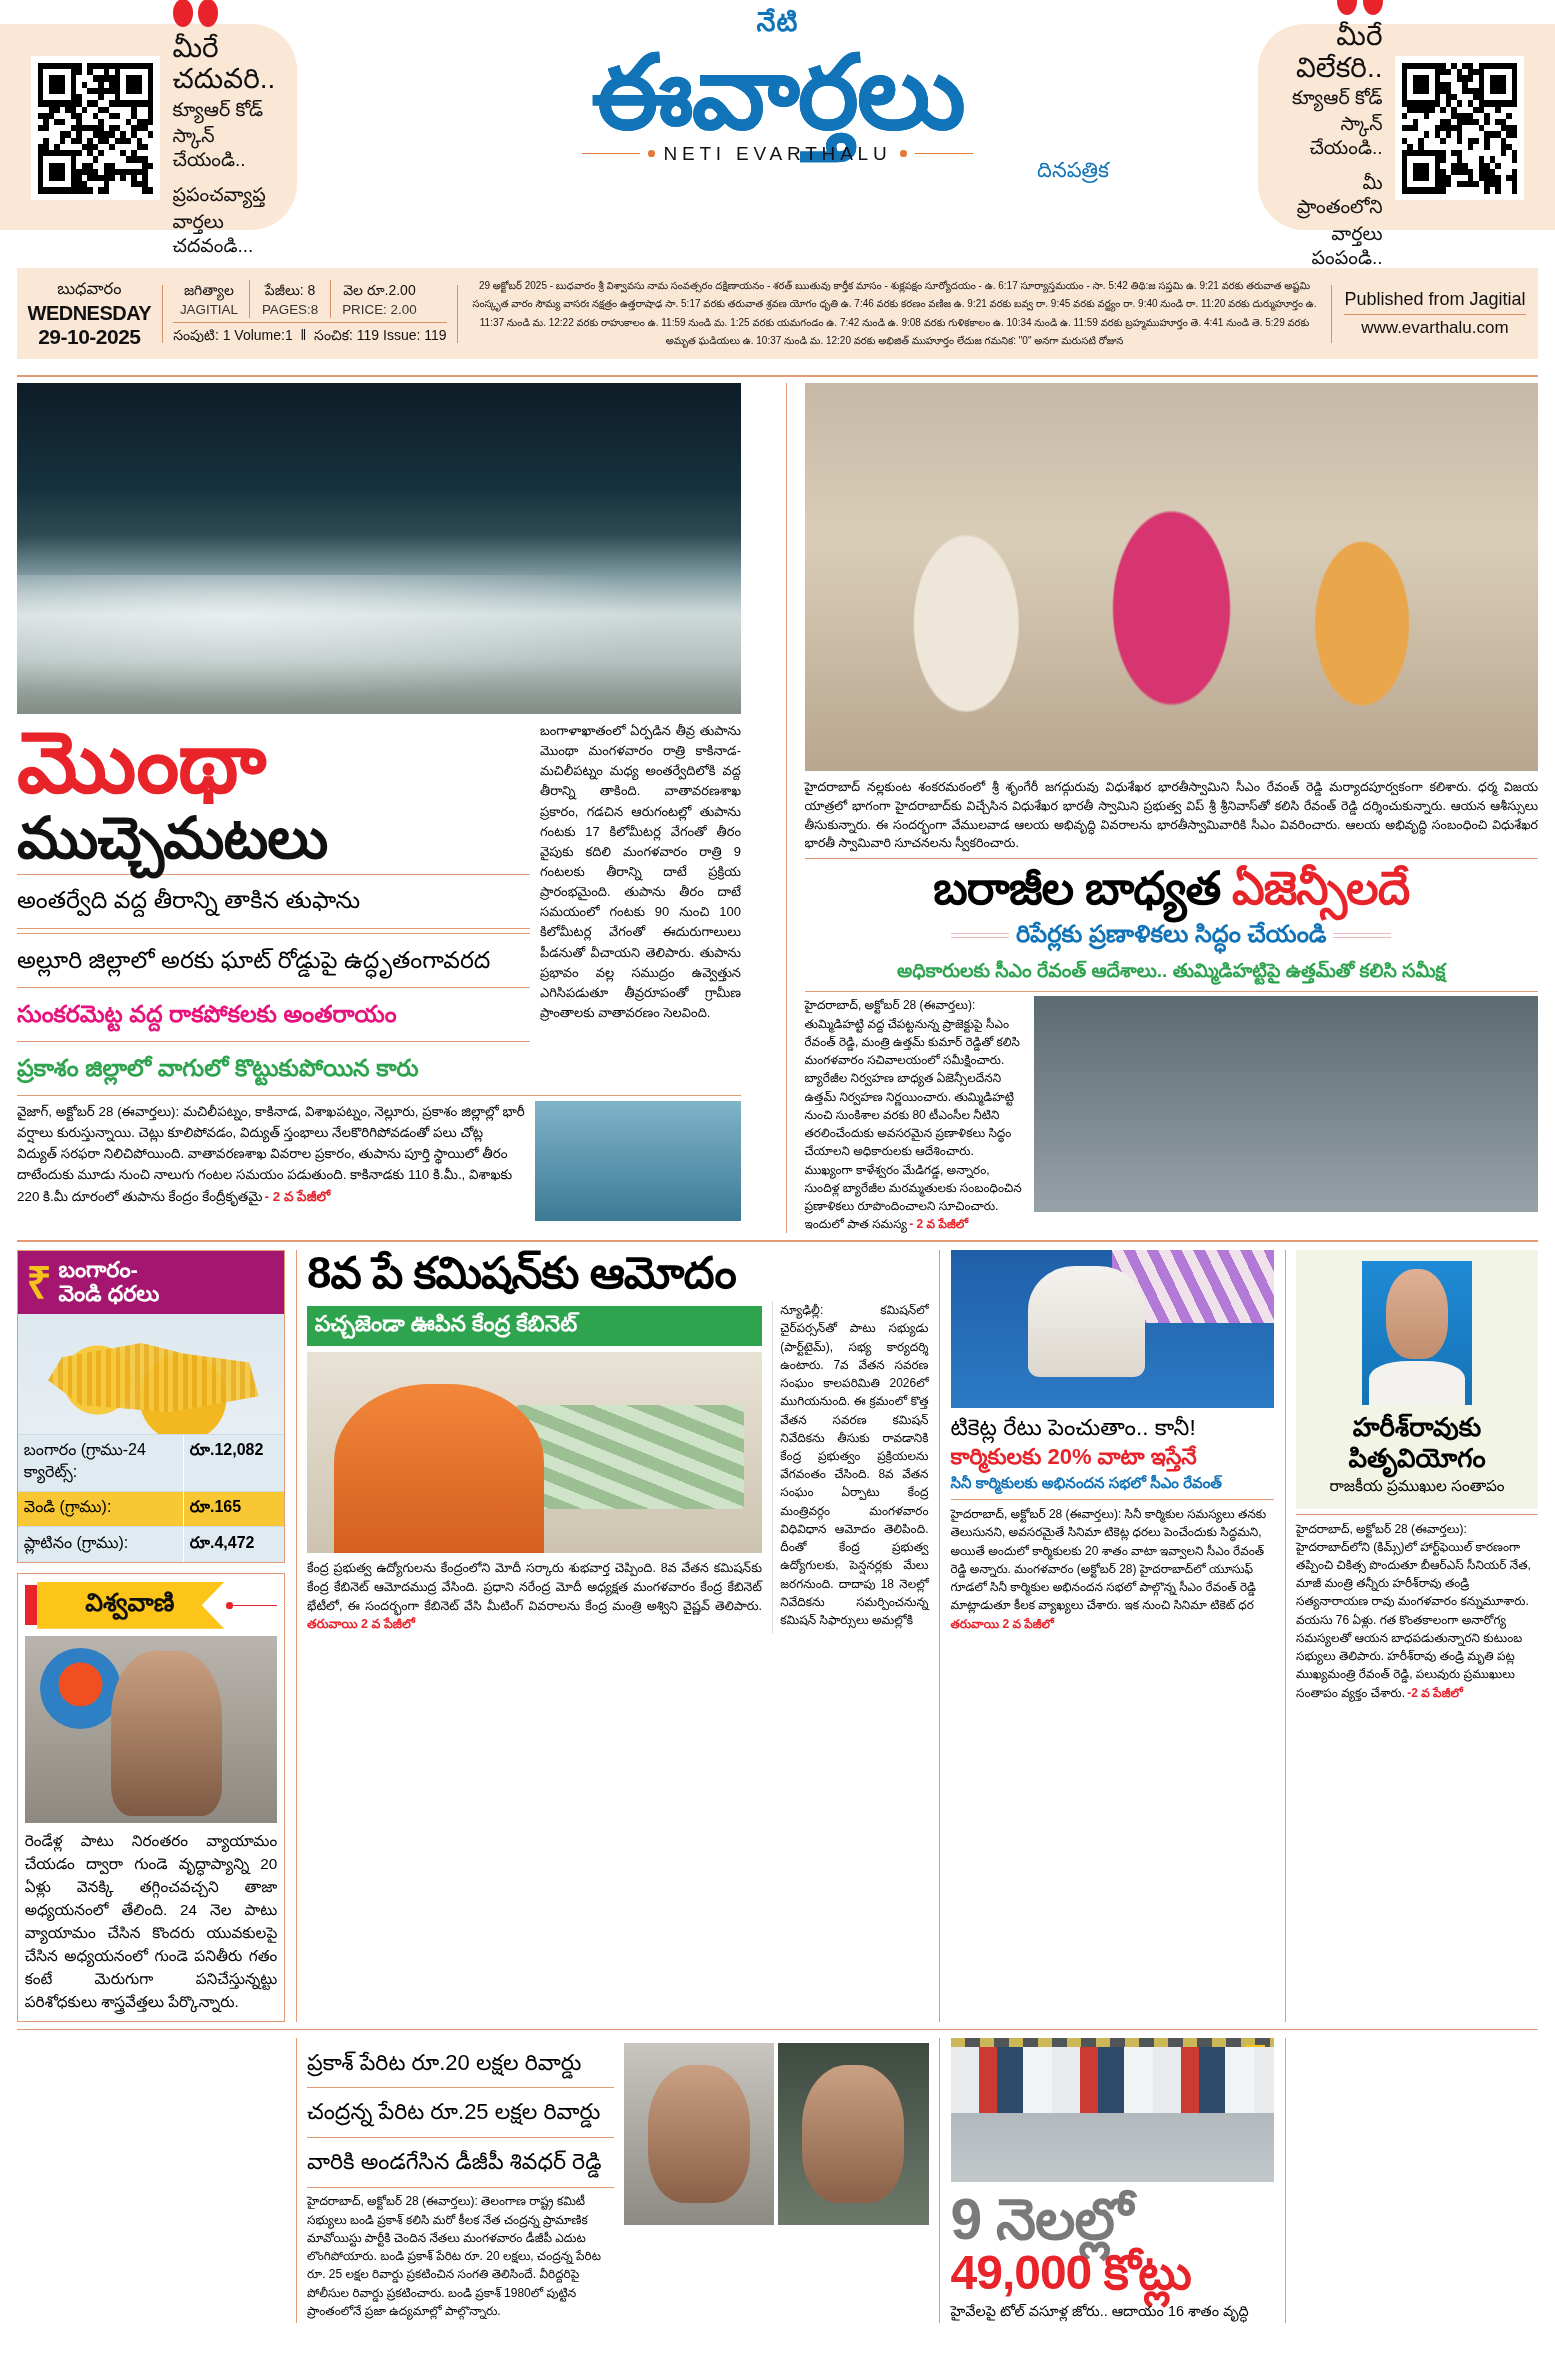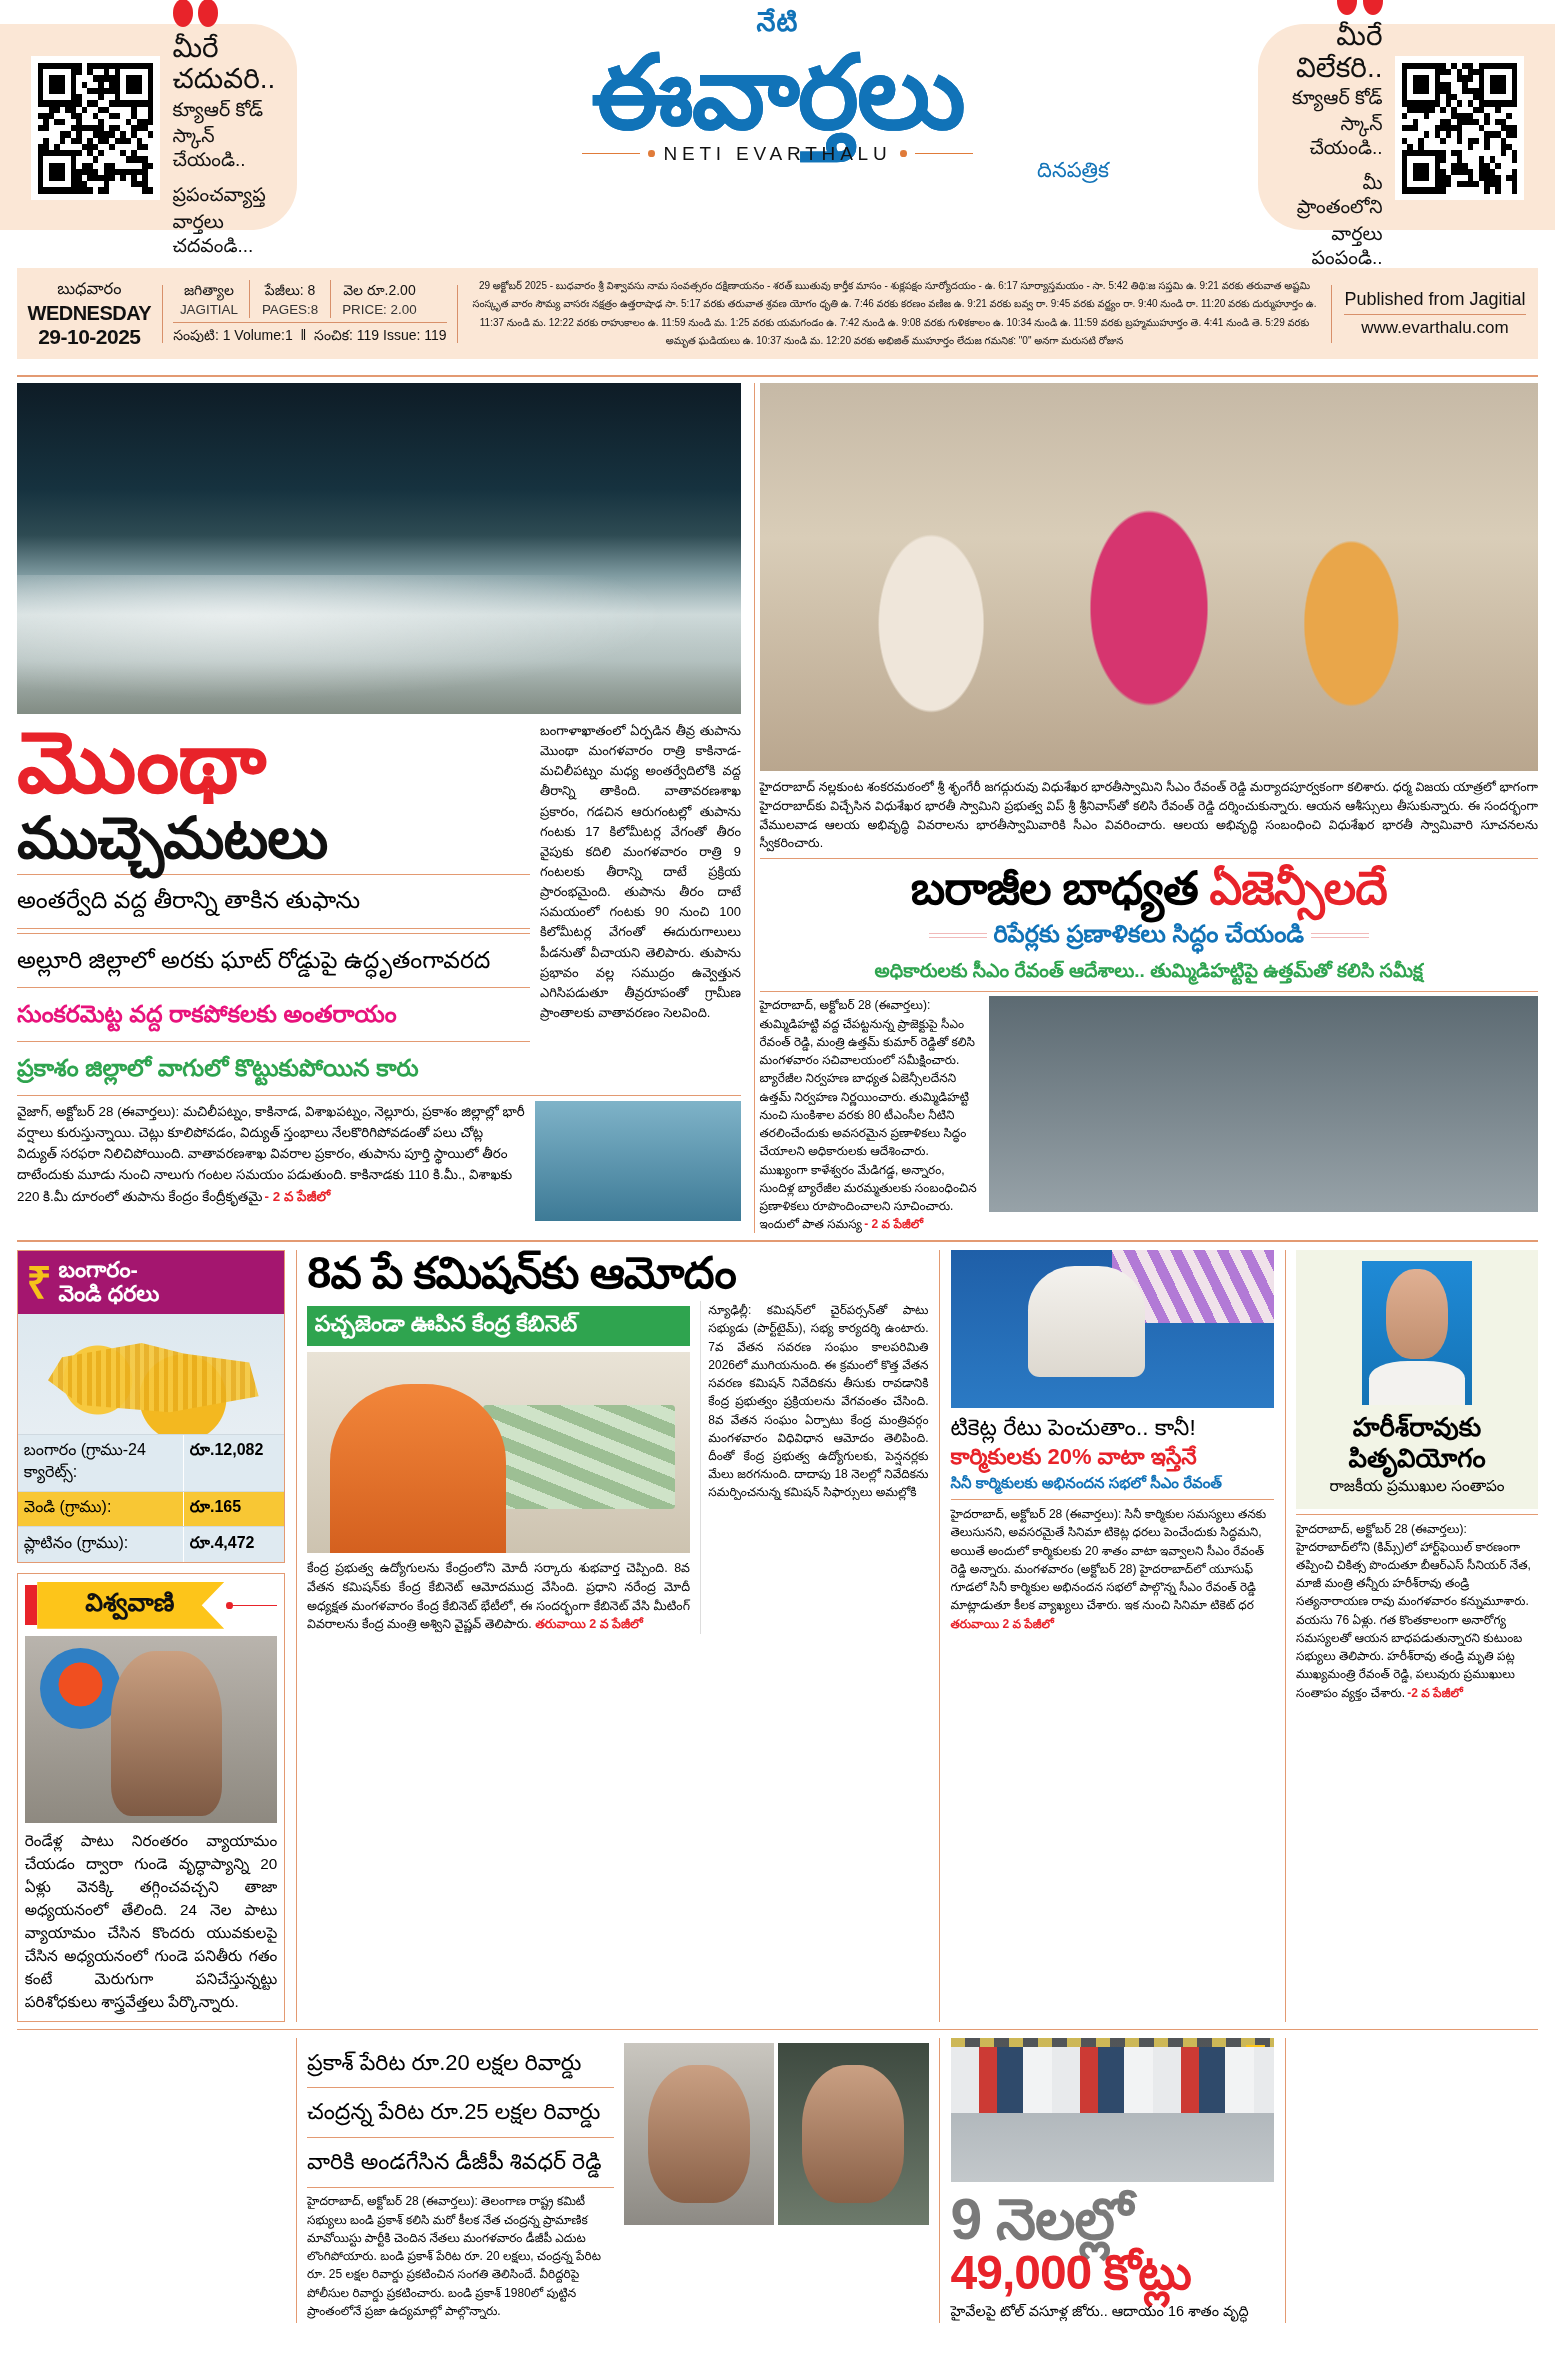--- a/index.html
+++ b/index.html
@@ -62,21 +62,21 @@
   .db-pub .p1 { font-size:18px; }
   .db-pub .p2 { font-size:17px; }
 
   
   .body { padding:9.6px 17px 0 17px; }
   .rule-h { height:1.4px; background:#e39a72; margin:6.7px 0; }
   .rule-thin { height:1px; background:#e39a72; margin:4.8px 0; }
 
   .topsec { display:flex; gap:12.5px; }
   .col-left { width:724px; }
-  .col-right { flex:1; border-left:1px solid #e39a72; padding-left:5px; }
+  .col-right { flex:1; border-left:1px solid #e39a72; padding-left:18px;margin-left:32px; }
 
   .photo { background:#1c2b38; width:100%; display:block; position:relative; overflow:hidden; }
   .ph-cyclone { height:331px; background:
      linear-gradient(#0e1c26 0%, #16323f 32%, #2e4b53 46%, #7e9aa0 58%, #c9d6d6 70%, #9fb0ae 84%, #3f4f42 100%); }
   .ph-cyclone:after{content:"";position:absolute;left:0;right:0;bottom:0;height:42%;
      background:radial-gradient(ellipse at 30% 30%, rgba(255,255,255,.55), rgba(255,255,255,0) 60%),
                 linear-gradient(transparent, rgba(255,255,255,.35));}
   .ph-meeting { height:388px; background:
      linear-gradient(#c6b9a6 0%, #d9cdb8 40%, #b9a68e 100%); }
   .ph-meeting:after{content:"";position:absolute;inset:0;
@@ -1278,21 +1278,21 @@
               </span>
           </div>
           <div class="photo ph-health" style="margin-top:7.7px"></div>
           <div class="body-text" style="margin-top:6.7px; font-size:15.3px; line-height:1.5;">రెండేళ్ల పాటు నిరంతరం వ్యాయామం చేయడం ద్వారా గుండె వృద్ధాప్యాన్ని 20 ఏళ్లు వెనక్కి తగ్గించవచ్చని తాజా అధ్యయనంలో తేలింది. 24 నెల పాటు వ్యాయామం చేసిన కొందరు యువకులపై చేసిన అధ్యయనంలో గుండె పనితీరు గతం కంటే మెరుగుగా పనిచేస్తున్నట్టు పరిశోధకులు శాస్త్రవేత్తలు పేర్కొన్నారు.</div>
         </div>
       </div>
 
       <div class="b2-c2">
         <div class="hl-8pay">8వ పే కమిషన్‌కు ఆమోదం</div>
         <div style="display:flex; gap:9.6px; margin-top:4.8px;">
-          <div style="width:383px">
+          <div style="width:455px">
             <div class="greenbar">పచ్చజెండా ఊపిన కేంద్ర కేబినెట్</div>
             <div class="photo ph-modi" style="margin-top:5.8px"></div>
             <div class="caption" style="margin-top:5.8px">
               <span>కేంద్ర ప్రభుత్వ ఉద్యోగులను కేంద్రంలోని మోదీ సర్కారు శుభవార్త చెప్పింది. 8వ వేతన కమిషన్‌కు కేంద్ర కేబినెట్ ఆమోదముద్ర వేసింది. ప్రధాని నరేంద్ర మోదీ అధ్యక్షత మంగళవారం కేంద్ర కేబినెట్ భేటీలో, ఈ సందర్భంగా కేబినెట్ వేసి మీటింగ్ వివరాలను కేంద్ర మంత్రి అశ్విని వైష్ణవ్ తెలిపారు.</span>
               <span class="contd">తరువాయి 2 వ పేజీలో</span>
             </div>
           </div>
           <div style="flex:1; border-left:0.5px solid #ddd; padding-left:7.7px;">
             <div class="body-text sm">న్యూఢిల్లీ: కమిషన్‌లో చైర్‌పర్సన్‌తో పాటు సభ్యుడు (పార్ట్‌టైమ్), సభ్య కార్యదర్శి ఉంటారు. 7వ వేతన సవరణ సంఘం కాలపరిమితి 2026లో ముగియనుంది. ఈ క్రమంలో కొత్త వేతన సవరణ కమిషన్ నివేదికను తీసుకు రావడానికి కేంద్ర ప్రభుత్వం ప్రక్రియలను వేగవంతం చేసింది. 8వ వేతన సంఘం ఏర్పాటు కేంద్ర మంత్రివర్గం మంగళవారం విధివిధాన ఆమోదం తెలిపింది. దీంతో కేంద్ర ప్రభుత్వ ఉద్యోగులకు, పెన్షనర్లకు మేలు జరగనుంది. దాదాపు 18 నెలల్లో నివేదికను సమర్పించనున్న కమిషన్ సిఫార్సులు అమల్లోకి</div>
           </div>

